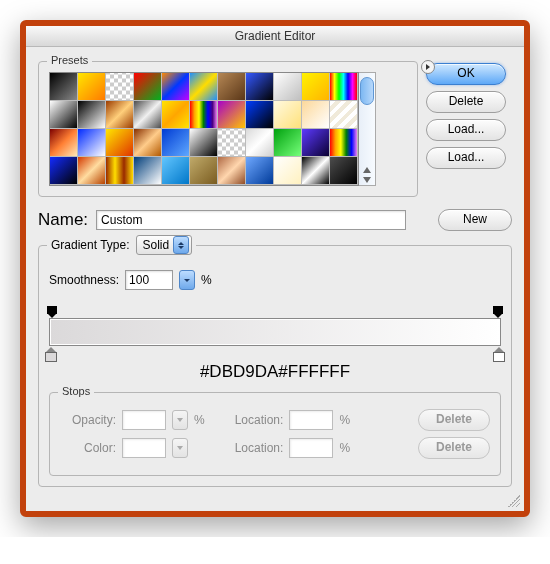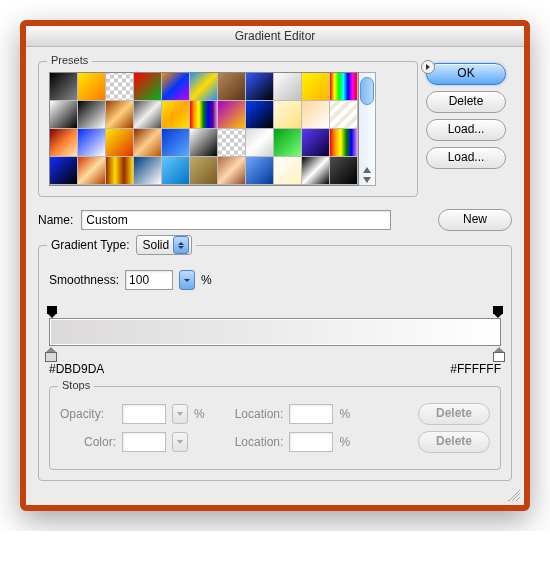--- a/index.html
+++ b/index.html
@@ -142,21 +142,21 @@
     border-bottom:3px solid transparent;
   }
 
   
   .name-row {
     display:flex;
     align-items:center;
     gap:8px;
     margin: 8px 0 14px 0;
   }
-  .name-row label { font-size: 12px; }
+  .name-row label { font-size: 17px; }
   .text-input {
     flex: 1;
     height: 18px;
     border: 1px solid #9a9a9a;
     background: #fff;
     padding: 0 4px;
     font-size: 12px;
     box-shadow: inset 1px 1px 2px rgba(0,0,0,.12);
   }
   .new-btn { width: 72px; }
@@ -240,21 +240,21 @@
   }
   .color-stops{height:14px;position:relative;}
   .c-stop{position:absolute;bottom:-2px;width:12px;}
   .c-stop .tri{
     width:0;height:0;margin:0 auto;
     border-left:5px solid transparent;border-right:5px solid transparent;border-bottom:5px solid #888;
   }
   .c-stop .cap{
     width:10px;height:8px;border:1px solid #666;margin:0 auto;background:#fff;
   }
-  .hexrow{display:flex;justify-content:space-between;font-size:12px;margin-top:2px;}
+  .hexrow{display:flex;justify-content:center;font-size:17px;margin-top:2px;}
 
   
   .stops-row{display:flex;align-items:center;gap:6px;margin:6px 0;}
   .stops-row label{color:#8a8a8a;font-size:12px;}
   .dis-input{
     width:42px;height:18px;border:1px solid #bdbdbd;background:#fff;
     box-shadow:inset 1px 1px 2px rgba(0,0,0,.08);
   }
   .dis-stepper{
     width:14px;height:18px;border:1px solid #bdbdbd;border-radius:3px;
@@ -402,21 +402,21 @@
         <div class="hexrow">
           <span>#DBD9DA</span>
           <span>#FFFFFF</span>
         </div>
       </div>
 
       <div class="group" style="margin-top:10px;margin-bottom:0">
         <span class="legend">Stops</span>
 
         <div class="stops-row">
-          <label style="width:56px;text-align:left">Opacity:</label>
+          <label style="width:56px;text-align:right">Opacity:</label>
           <div class="dis-input"></div>
           <div class="dis-stepper"></div>
           <span class="pct">%</span>
           <div class="spacer"></div>
           <label>Location:</label>
           <div class="dis-input"></div>
           <span class="pct">%</span>
           <div style="flex:1"></div>
           <div class="del-btn">Delete</div>
         </div>

